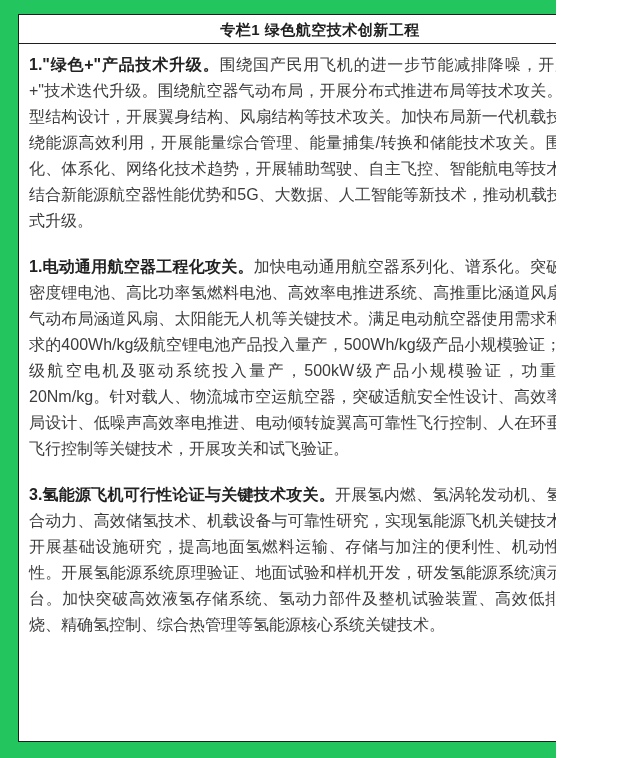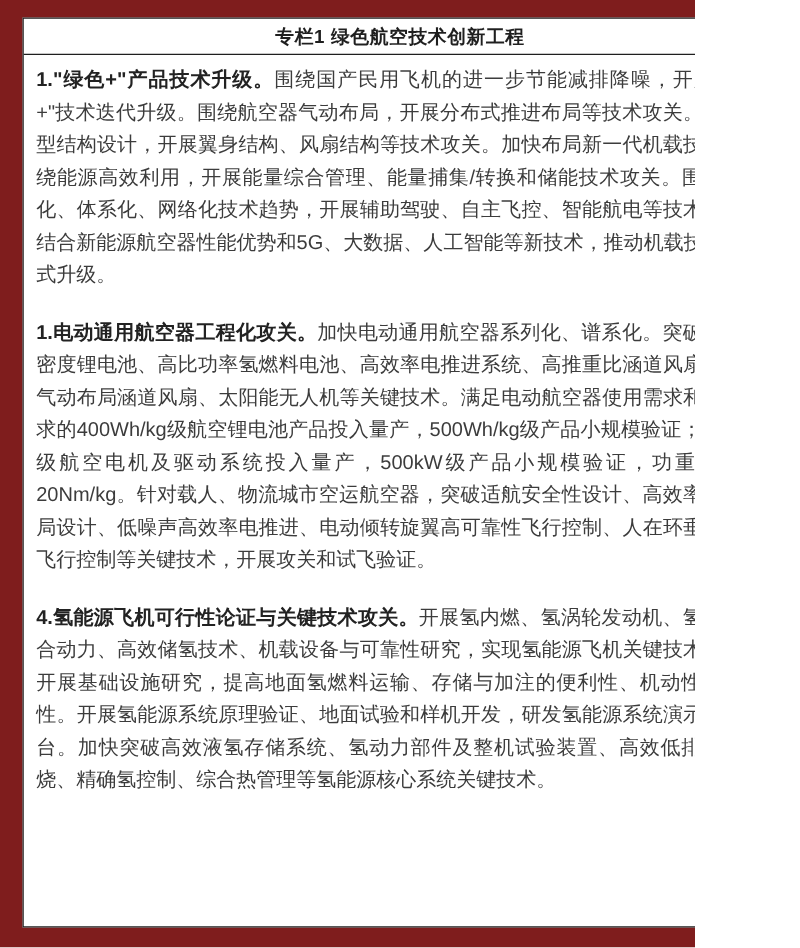--- a/index.html
+++ b/index.html
@@ -6,21 +6,21 @@
   html, body {
     margin: 0;
     padding: 0;
     background: #ffffff;
     font-family: "Liberation Sans", "DejaVu Sans", sans-serif;
   }
   .page {
     position: relative;
     width: 556px;
     height: 758px;
-    background: #7f1d1d;
+    background: #22c55e;
     overflow: hidden;
   }
   .feature-box {
     position: absolute;
     left: 18px;
     top: 14px;
     width: 604px;
     height: 728px;
     border: 1px solid #1f1f1f;
     background: #ffffff;
@@ -55,16 +55,16 @@
 </style>
 </head>
 <body>
 
 <div class="page">
   <div class="feature-box">
     <div class="box-title">专栏1 绿色航空技术创新工程</div>
     <div class="box-body">
       <p class="para"><span class="para-lead">1."绿色+"产品技术升级。</span><span>围绕国产民用飞机的进一步节能减排降噪，开展"绿色+"技术迭代升级。围绕航空器气动布局，开展分布式推进布局等技术攻关。围绕新型结构设计，开展翼身结构、风扇结构等技术攻关。加快布局新一代机载技术。围绕能源高效利用，开展能量综合管理、能量捕集/转换和储能技术攻关。围绕智能化、体系化、网络化技术趋势，开展辅助驾驶、自主飞控、智能航电等技术攻关。结合新能源航空器性能优势和5G、大数据、人工智能等新技术，推动机载技术跨越式升级。</span></p>
       <p class="para"><span class="para-lead">1.电动通用航空器工程化攻关。</span><span>加快电动通用航空器系列化、谱系化。突破高能量密度锂电池、高比功率氢燃料电池、高效率电推进系统、高推重比涵道风扇、先进气动布局涵道风扇、太阳能无人机等关键技术。满足电动航空器使用需求和适航要求的400Wh/kg级航空锂电池产品投入量产，500Wh/kg级产品小规模验证；250kW级航空电机及驱动系统投入量产，500kW级产品小规模验证，功重比达到20Nm/kg。针对载人、物流城市空运航空器，突破适航安全性设计、高效率气动布局设计、低噪声高效率电推进、电动倾转旋翼高可靠性飞行控制、人在环垂直起降飞行控制等关键技术，开展攻关和试飞验证。</span></p>
-      <p class="para"><span class="para-lead">4.氢能源飞机可行性论证与关键技术攻关。</span><span>开展氢内燃、氢涡轮发动机、氢涡轮混合动力、高效储氢技术、机载设备与可靠性研究，实现氢能源飞机关键技术验证。开展基础设施研究，提高地面氢燃料运输、存储与加注的便利性、机动性和安全性。开展氢能源系统原理验证、地面试验和样机开发，研发氢能源系统演示验证平台。加快突破高效液氢存储系统、氢动力部件及整机试验装置、高效低排放氢燃烧、精确氢控制、综合热管理等氢能源核心系统关键技术。</span></p>
+      <p class="para"><span class="para-lead">3.氢能源飞机可行性论证与关键技术攻关。</span><span>开展氢内燃、氢涡轮发动机、氢涡轮混合动力、高效储氢技术、机载设备与可靠性研究，实现氢能源飞机关键技术验证。开展基础设施研究，提高地面氢燃料运输、存储与加注的便利性、机动性和安全性。开展氢能源系统原理验证、地面试验和样机开发，研发氢能源系统演示验证平台。加快突破高效液氢存储系统、氢动力部件及整机试验装置、高效低排放氢燃烧、精确氢控制、综合热管理等氢能源核心系统关键技术。</span></p>
     </div>
   </div>
 </div>
 
 </body></html>

